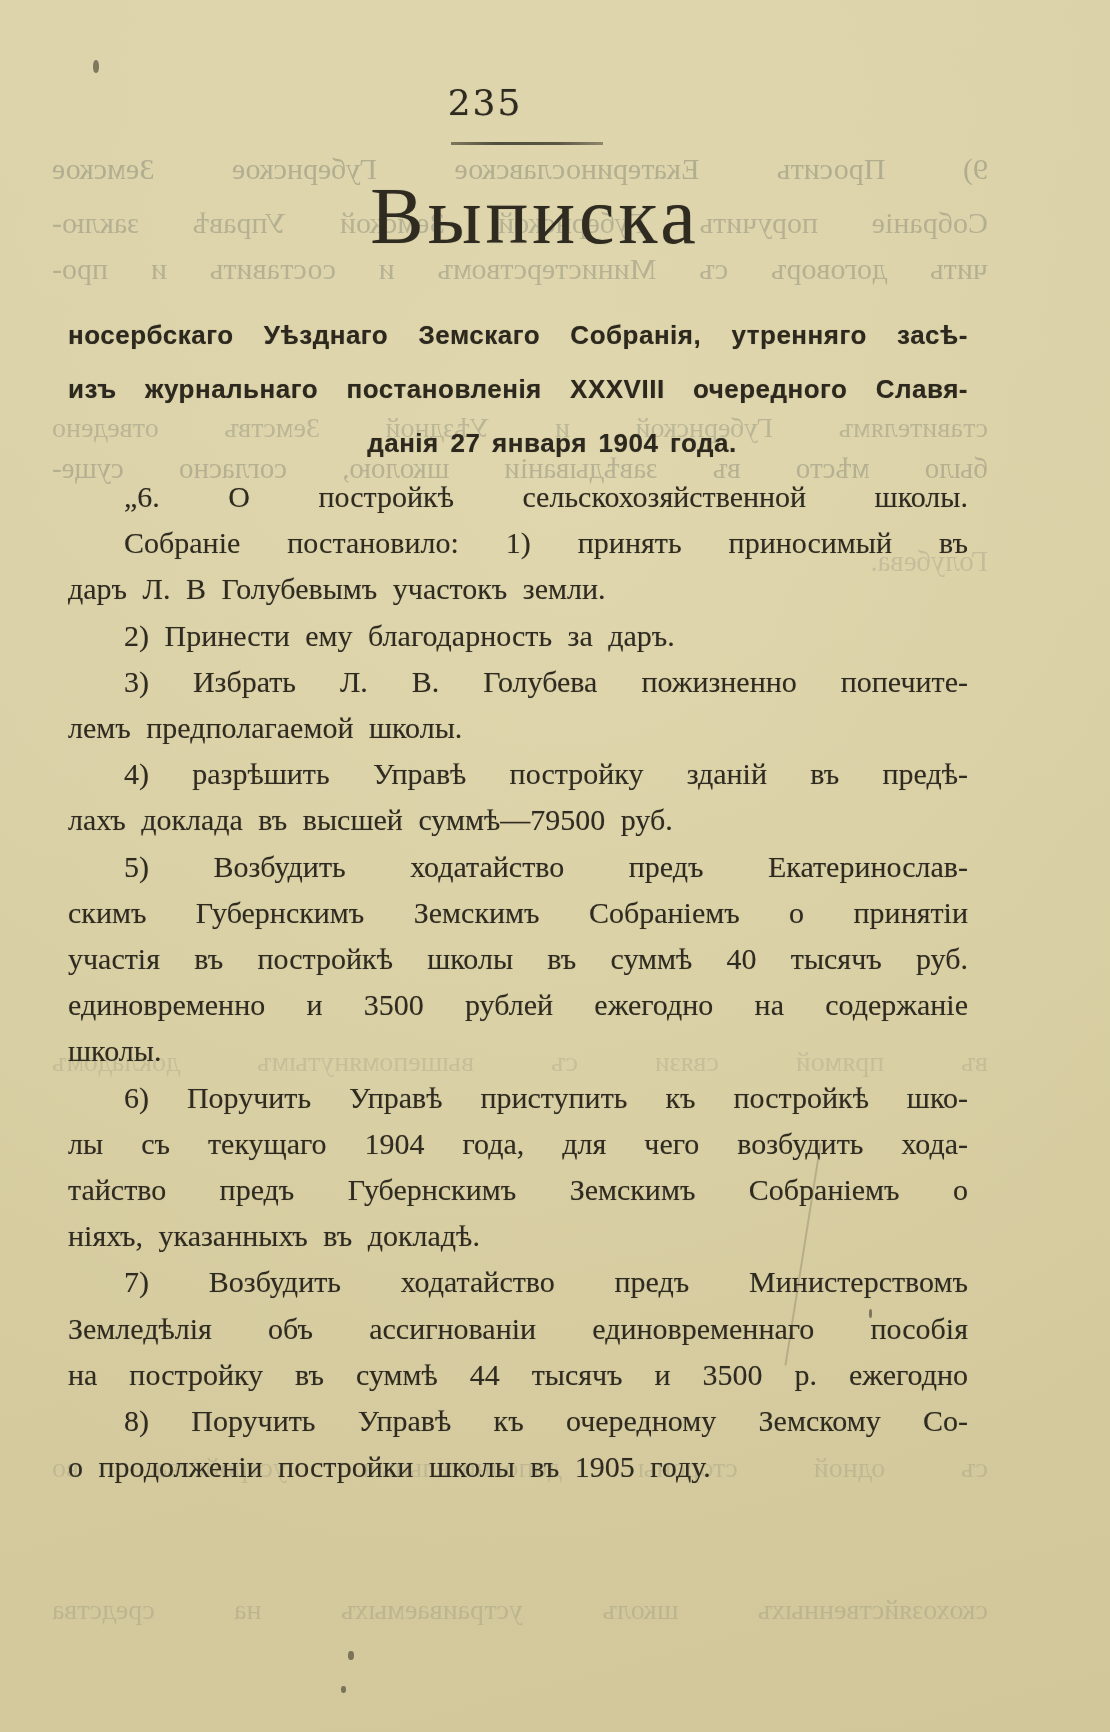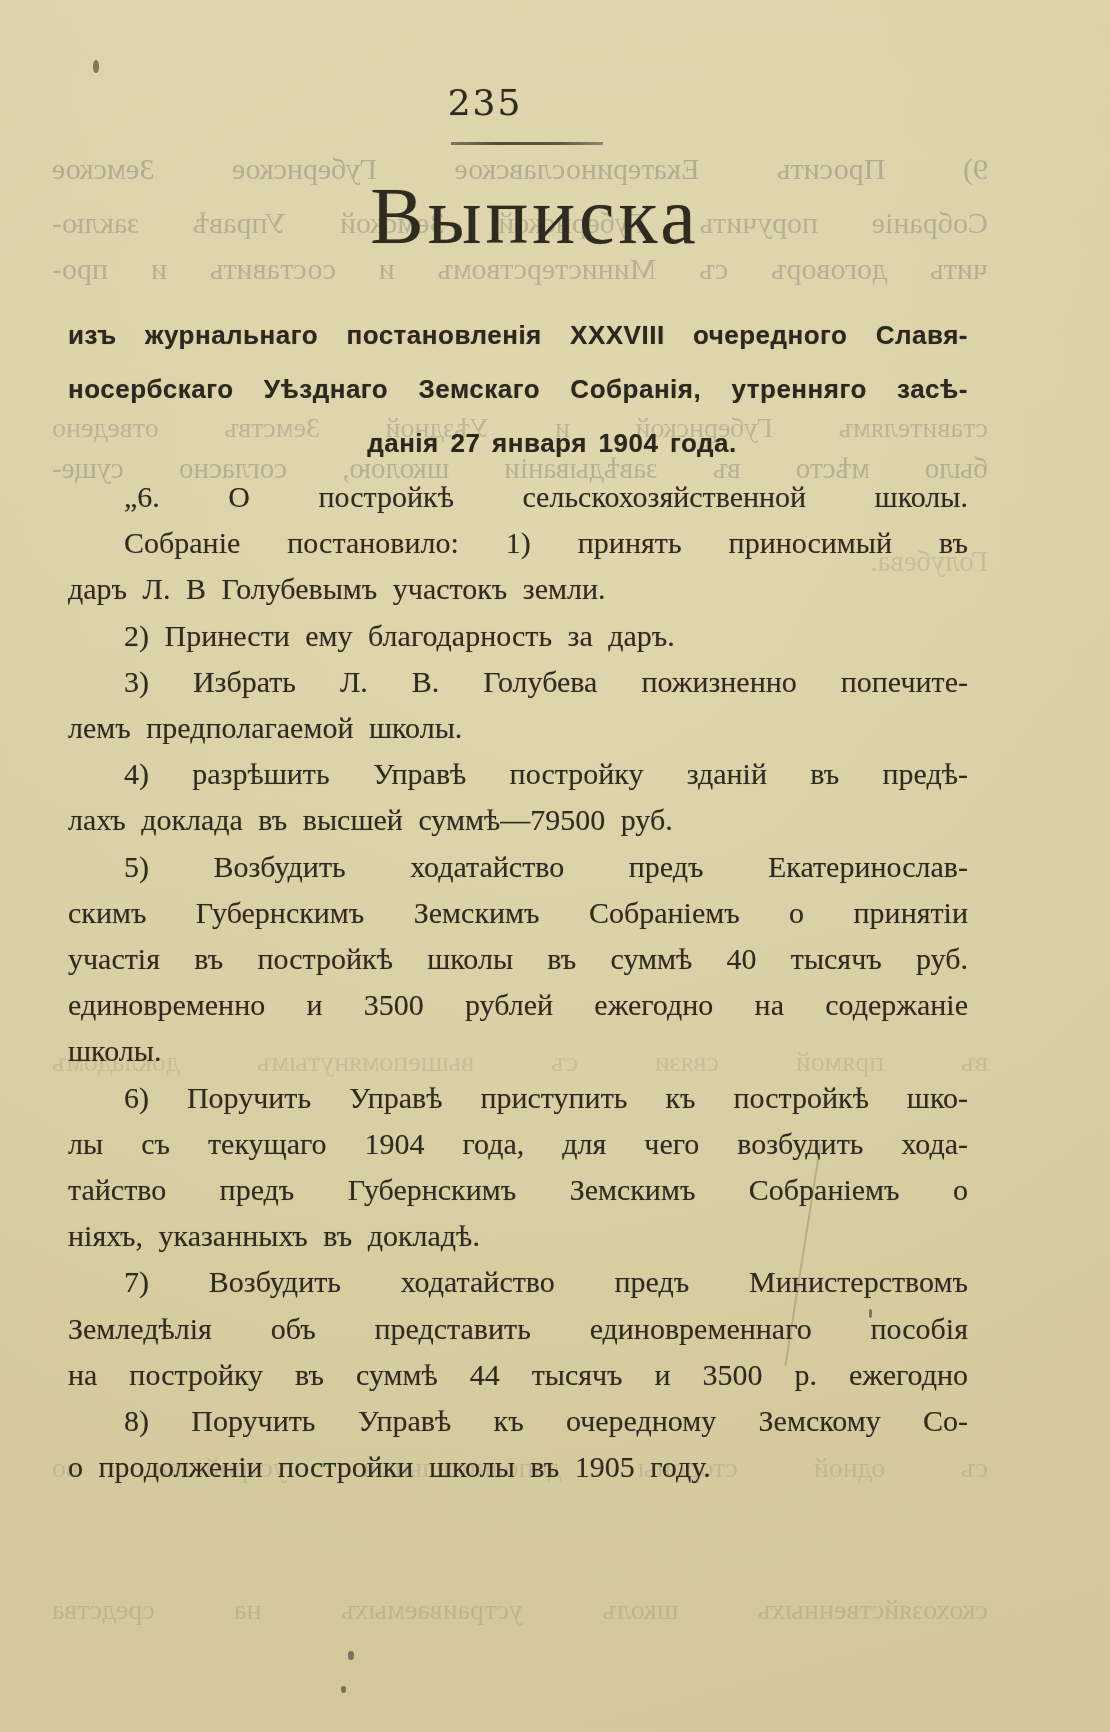--- a/index.html
+++ b/index.html
@@ -96,22 +96,22 @@
     </div>
 
   <div class="content">
 
     <div class="pagenum">235</div>
     <div class="pagenum-rule"></div>
 
     <h1 class="title">Выписка</h1>
 
     <div class="subtitle">
+      <div class="sub-line just">носербскаго Уѣзднаго Земскаго Собранія, утренняго засѣ-</div>
       <div class="sub-line just">изъ журнальнаго постановленія XXXVIII очередного Славя-</div>
-      <div class="sub-line just">носербскаго Уѣзднаго Земскаго Собранія, утренняго засѣ-</div>
       <div class="sub-line center">данія 27 января 1904 года.</div>
     </div>
 
     <div class="docbody">
         <div class="body-line indent just">„6. О постройкѣ сельскохозяйственной школы.</div>
         <div class="body-line indent just">Собраніе постановило: 1) принять приносимый въ</div>
         <div class="body-line">даръ Л. В Голубевымъ участокъ земли.</div>
         <div class="body-line indent">2) Принести ему благодарность за даръ.</div>
         <div class="body-line indent just">3) Избрать Л. В. Голубева пожизненно попечите-</div>
         <div class="body-line">лемъ предполагаемой школы.</div>
@@ -120,21 +120,21 @@
         <div class="body-line indent just">5) Возбудить ходатайство предъ Екатеринослав-</div>
         <div class="body-line just">скимъ Губернскимъ Земскимъ Собраніемъ о принятіи</div>
         <div class="body-line just">участія въ постройкѣ школы въ суммѣ 40 тысячъ руб.</div>
         <div class="body-line just">единовременно и 3500 рублей ежегодно на содержаніе</div>
         <div class="body-line">школы.</div>
         <div class="body-line indent just">6) Поручить Управѣ приступить къ постройкѣ шко-</div>
         <div class="body-line just">лы съ текущаго 1904 года, для чего возбудить хода-</div>
         <div class="body-line just">тайство предъ Губернскимъ Земскимъ Собраніемъ о</div>
         <div class="body-line">ніяхъ, указанныхъ въ докладѣ.</div>
         <div class="body-line indent just">7) Возбудить ходатайство предъ Министерствомъ</div>
-        <div class="body-line just">Земледѣлія объ представить единовременнаго пособія</div>
+        <div class="body-line just">Земледѣлія объ ассигнованіи единовременнаго пособія</div>
         <div class="body-line just">на постройку въ суммѣ 44 тысячъ и 3500 р. ежегодно</div>
         <div class="body-line indent just">8) Поручить Управѣ къ очередному Земскому Со-</div>
         <div class="body-line">о продолженіи постройки школы въ 1905 году.</div>
       </div>
 
   </div>
 
   <div class="scratch"></div>
 
 <div class="speck" style="left: 93px; top: 60px; width: 6px; height: 13px;"></div>

